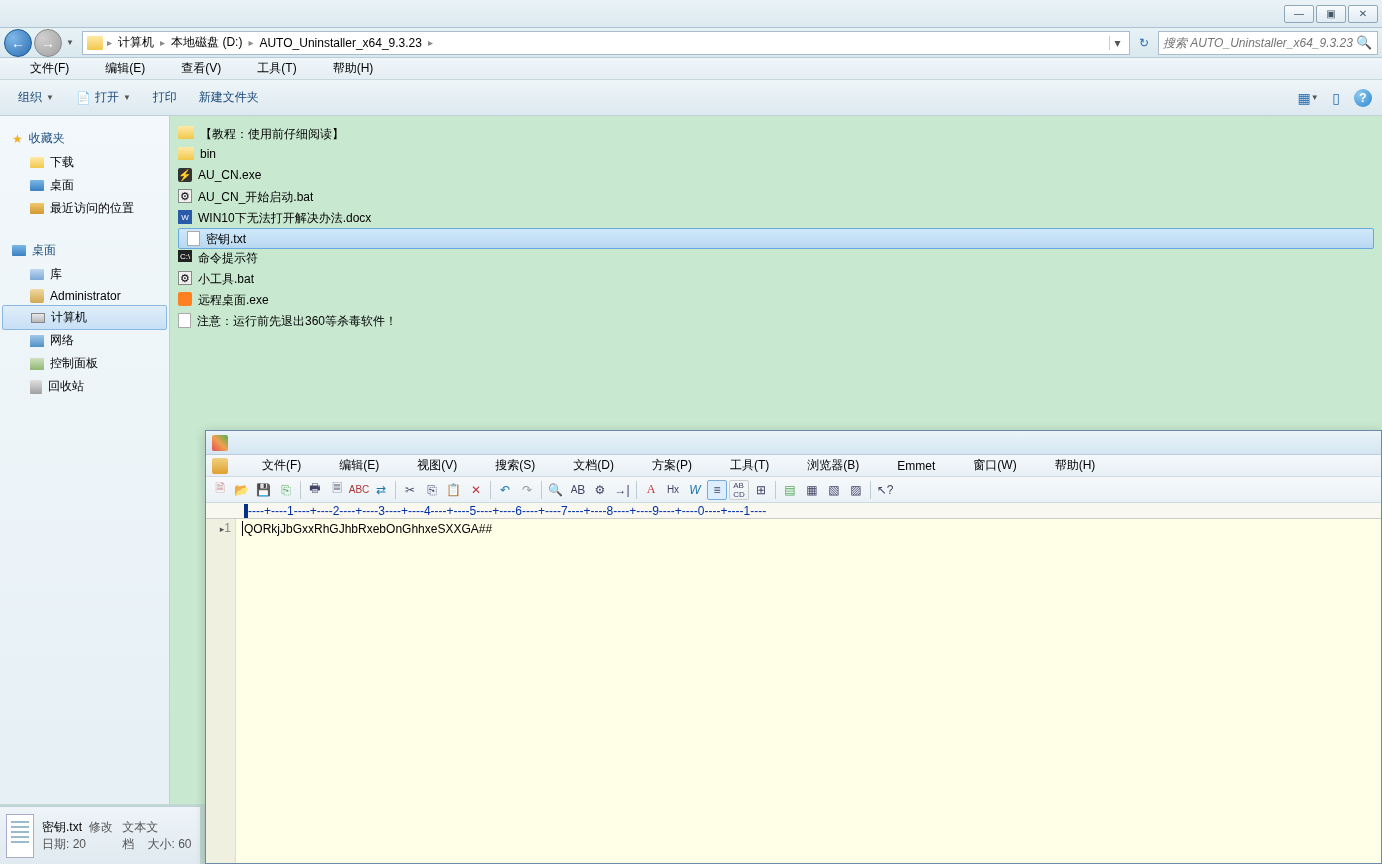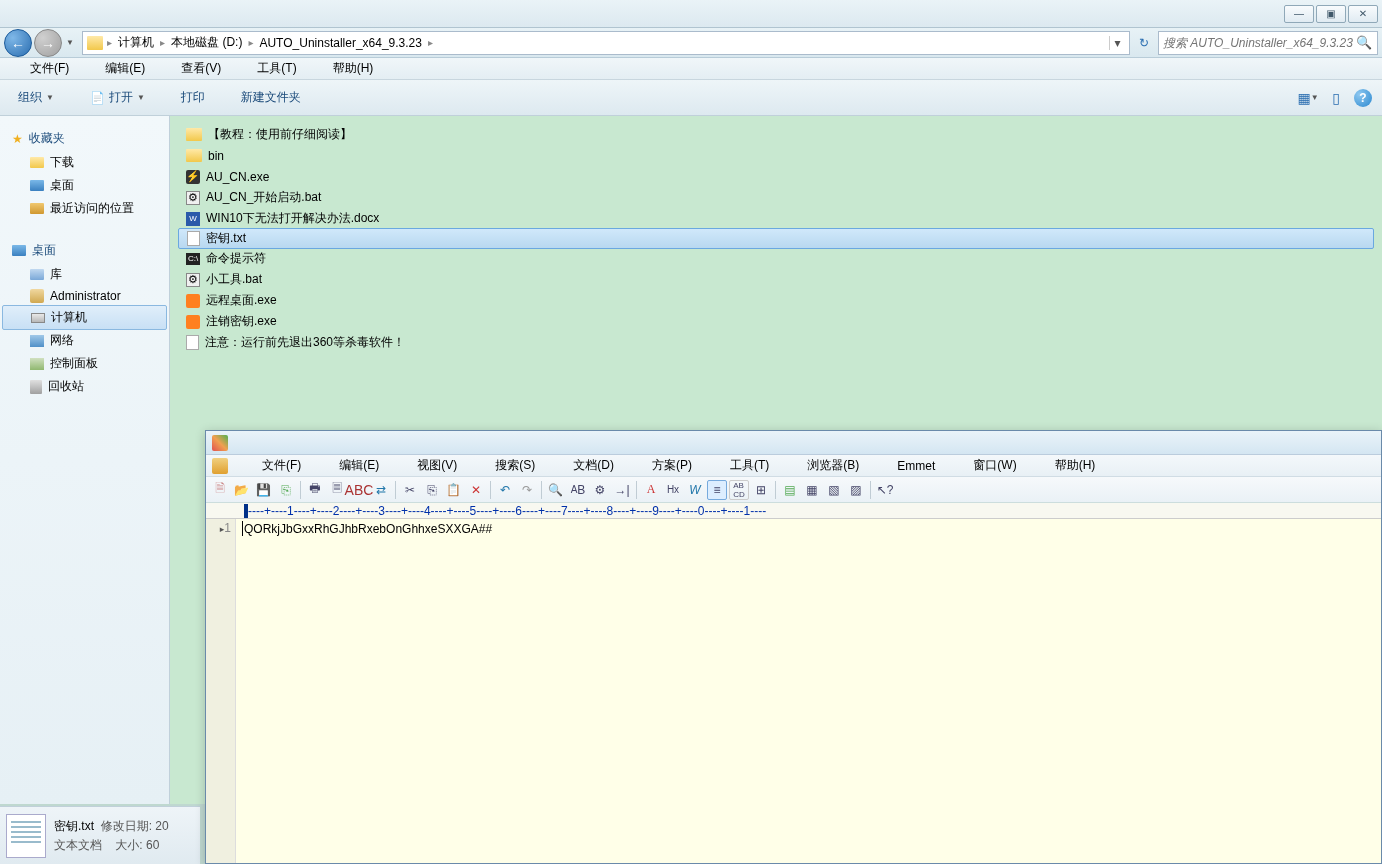--- a/index.html
+++ b/index.html
@@ -24,56 +24,56 @@
 .refresh-btn { width: 24px; height: 24px; display: flex; align-items: center; justify-content: center; color: #2a6db0; margin: 0 2px; border: 1px solid transparent; }
 .search-box { width: 220px; height: 24px; background: #fff; border: 1px solid #abc; display: flex; align-items: center; padding: 0 4px; }
 .search-box input { border: none; outline: none; flex: 1; font-style: italic; color: #888; }
 .search-icon { color: #2a6db0; font-size: 13px; }
 
 
 .menubar { height: 22px; background: linear-gradient(#f0f6f9, #e4eef3); display: flex; align-items: center; padding: 0 6px; gap: 8px; border-bottom: 1px solid #c8d6de; }
 .menu-item { padding: 2px 4px; color: #000; margin-left: 20px; }
 
 
-.toolbar { height: 36px; background: linear-gradient(#eef5f8, #dde9f0); display: flex; align-items: center; padding: 0 10px; gap: 20px; border-bottom: 1px solid #c0d0da; }
+.toolbar { height: 36px; background: linear-gradient(#eef5f8, #dde9f0); display: flex; align-items: center; padding: 0 10px; gap: 6px; border-bottom: 1px solid #c0d0da; }
 .tb-btn { padding: 4px 8px; color: #1a4a7a; display: flex; align-items: center; gap: 4px; }
 .tb-drop { font-size: 8px; color: #555; }
 .tb-right { margin-left: auto; display: flex; gap: 8px; align-items: center; }
 .tb-icon { width: 20px; height: 20px; display: flex; align-items: center; justify-content: center; color: #2a6db0; font-size: 14px; }
 .help-icon { width: 18px; height: 18px; border-radius: 50%; background: radial-gradient(circle at 30% 30%, #8ec8f0, #2a88d0); color: #fff; display: flex; align-items: center; justify-content: center; font-weight: bold; }
 
 
 .main { display: flex; height: 688px; }
 .sidebar { width: 170px; background: linear-gradient(#f2f8fb, #e6f0f5); border-right: 1px solid #c0d0da; padding-top: 10px; }
 .sb-group { margin-bottom: 18px; }
 .sb-header { padding: 4px 12px; color: #1a4a7a; display: flex; align-items: center; gap: 6px; }
 .sb-item { padding: 3px 29px 3px 30px; display: flex; align-items: center; gap: 6px; color: #000; }
 .sb-item.selected { background: linear-gradient(#e0eefa, #c8e0f5); border: 1px solid #8ab8e0; margin: -1px 2px; border-radius: 2px; padding-left: 28px; }
 .sb-ico { width: 16px; height: 14px; display: inline-block; }
 .star-ico { color: #f0b020; }
 .folder-ico { background: linear-gradient(#ffe9a8, #f2c84b); border-radius: 1px; width: 14px; height: 11px; }
 .desktop-ico { background: linear-gradient(#7ab8e8, #3a80c0); width: 14px; height: 11px; border-radius: 1px; }
 .drive-ico { background: linear-gradient(#e8e8e8, #b8b8b8); width: 14px; height: 10px; border: 1px solid #888; }
 
 .content { flex: 1; background: #c8e8d0; position: relative; padding: 8px 0; }
-.file-row { display: flex; align-items: center; gap: 6px; padding: 2px 16px; height: 21px; }
+.file-row { display: flex; gap: 6px; padding: 2px 8px; height: 21px; }
 .file-row.selected { background: linear-gradient(#d0e8fa, #b8d8f0); border: 1px solid #6aa8e0; border-radius: 2px; margin: -1px 8px; padding-left: 8px; }
 .file-ico { width: 16px; height: 16px; display: flex; align-items: center; justify-content: center; font-size: 11px; }
 .folder-file { background: linear-gradient(#ffe9a8, #f2c84b); border-radius: 1px; width: 16px; height: 13px; }
 .exe-ico { background: #333; color: #fff; width: 14px; height: 14px; border-radius: 2px; }
 .bat-ico { background: #f0f0f0; border: 1px solid #888; width: 14px; height: 14px; }
 .docx-ico { background: #2a5aaa; color: #fff; width: 14px; height: 14px; font-size: 8px; }
 .txt-ico { background: #fff; border: 1px solid #aaa; width: 13px; height: 15px; }
 .orange-ico { background: #ff8020; width: 14px; height: 14px; border-radius: 2px; }
 
 
 .statusbar { position: absolute; bottom: 0; left: 0; width: 200px; height: 58px; background: linear-gradient(#eef4f8, #e0eaf0); border-top: 1px solid #c0d0da; display: flex; align-items: center; padding: 6px; gap: 8px; }
 .status-ico { width: 40px; height: 44px; background: #fff; border: 1px solid #aac; position: relative; }
 .status-ico::before { content:""; position:absolute; top:6px; left:4px; right:4px; height:2px; background:#9bc; box-shadow: 0 5px 0 #9bc, 0 10px 0 #9bc, 0 15px 0 #9bc, 0 20px 0 #9bc; }
-.status-text { display: flex; flex-direction: column; gap: 2px; font-size: 11px; color: #555; }
+.status-text { display: flex; flex-direction: row; gap: 2px; font-size: 11px; color: #555; }
 .status-text .name { color: #000; font-size: 12px; }
 
 
 .editplus { position: absolute; left: 205px; top: 430px; right: 0; bottom: 0; background: #fff; border: 1px solid #6a8aaa; box-shadow: 0 2px 10px rgba(0,0,0,0.2); display: flex; flex-direction: column; }
 .ep-title { height: 24px; background: linear-gradient(#eaf3f9, #d4e6f2); display: flex; align-items: center; padding: 0 6px; gap: 6px; border-bottom: 1px solid #bcd; }
 .ep-logo { width: 16px; height: 16px; background: linear-gradient(45deg,#e05050,#f0a050,#50b050); border-radius: 2px; }
 .ep-menubar { height: 22px; background: linear-gradient(#f4f8fb, #e8f0f5); display: flex; align-items: center; padding: 0 6px; gap: 10px; border-bottom: 1px solid #d0dce4; }
 .ep-menu-lead { width: 16px; height: 16px; background: linear-gradient(#f0d080,#e0a030); border-radius: 2px; }
 .ep-toolbar { height: 26px; background: linear-gradient(#f6f9fb, #eaf1f6); display: flex; align-items: center; padding: 0 4px; gap: 2px; border-bottom: 1px solid #cdd; }
 .ep-tb-ico { width: 20px; height: 20px; display: flex; align-items: center; justify-content: center; font-size: 12px; color: #446; border-radius: 2px; }
@@ -232,24 +232,20 @@
       </div>
       <div class="file-row">
         <span class="file-ico bat-ico">⚙</span>
         <span>小工具.bat</span>
       </div>
       <div class="file-row">
         <span class="file-ico orange-ico"></span>
         <span>远程桌面.exe</span>
       </div>
       <div class="file-row">
-        <span class="file-ico orange-ico"></span>
-        <span>注销密钥.exe</span>
-      </div>
-      <div class="file-row">
         <span class="file-ico txt-ico"></span>
         <span>注意：运行前先退出360等杀毒软件！</span>
       </div>
     </div>
 </div>
 
 <div class="statusbar">
   <div class="status-ico"></div>
   <div class="status-text">
     <div><span class="name">密钥.txt</span>&nbsp;&nbsp;<span>修改日期: 20</span></div>
@@ -276,21 +272,21 @@
     <span class="menu-item">帮助(H)</span>
   </div>
   <div class="ep-toolbar">
     <span class="ep-tb-ico" style="color:#c88;">🗎</span>
     <span class="ep-tb-ico" style="color:#da5;">📂</span>
     <span class="ep-tb-ico" style="color:#27a;">💾</span>
     <span class="ep-tb-ico" style="color:#5a5;">⎘</span>
     <span class="ep-tb-sep"></span>
     <span class="ep-tb-ico">🖶</span>
     <span class="ep-tb-ico">🗏</span>
-    <span class="ep-tb-ico" style="color:#a33;font-size:14px;">ABC</span>
+    <span class="ep-tb-ico" style="color:#a33;font-size:10px;">ABC</span>
     <span class="ep-tb-ico" style="color:#27a;">⇄</span>
     <span class="ep-tb-sep"></span>
     <span class="ep-tb-ico">✂</span>
     <span class="ep-tb-ico">⎘</span>
     <span class="ep-tb-ico">📋</span>
     <span class="ep-tb-ico" style="color:#c33;">✕</span>
     <span class="ep-tb-sep"></span>
     <span class="ep-tb-ico" style="color:#27a;">↶</span>
     <span class="ep-tb-ico" style="color:#999;">↷</span>
     <span class="ep-tb-sep"></span>

